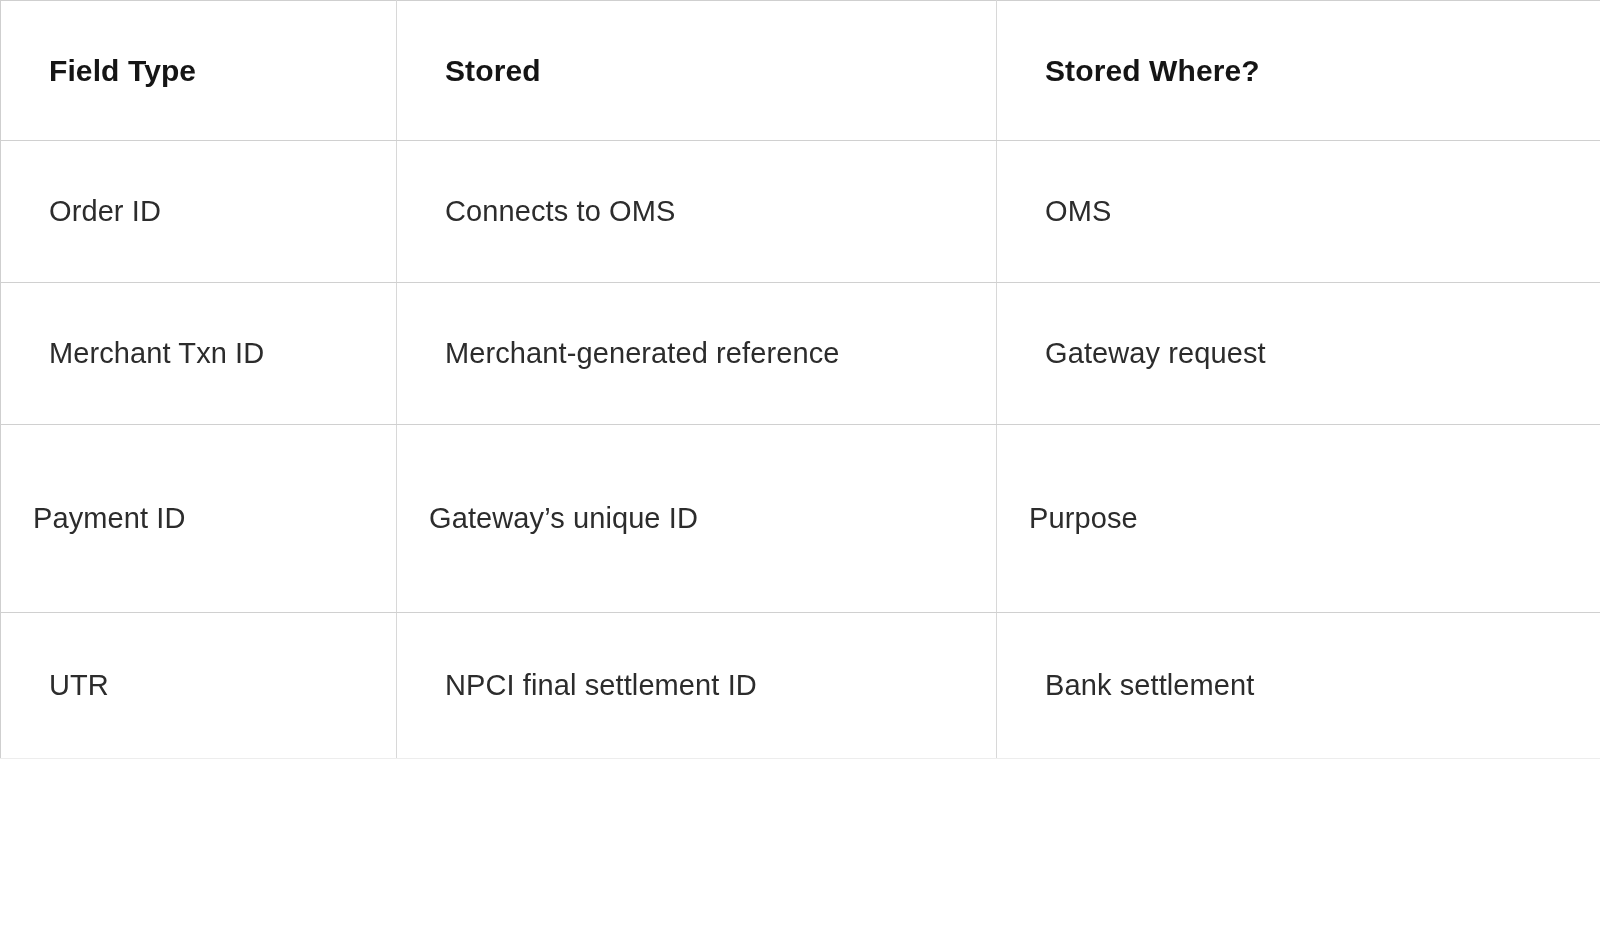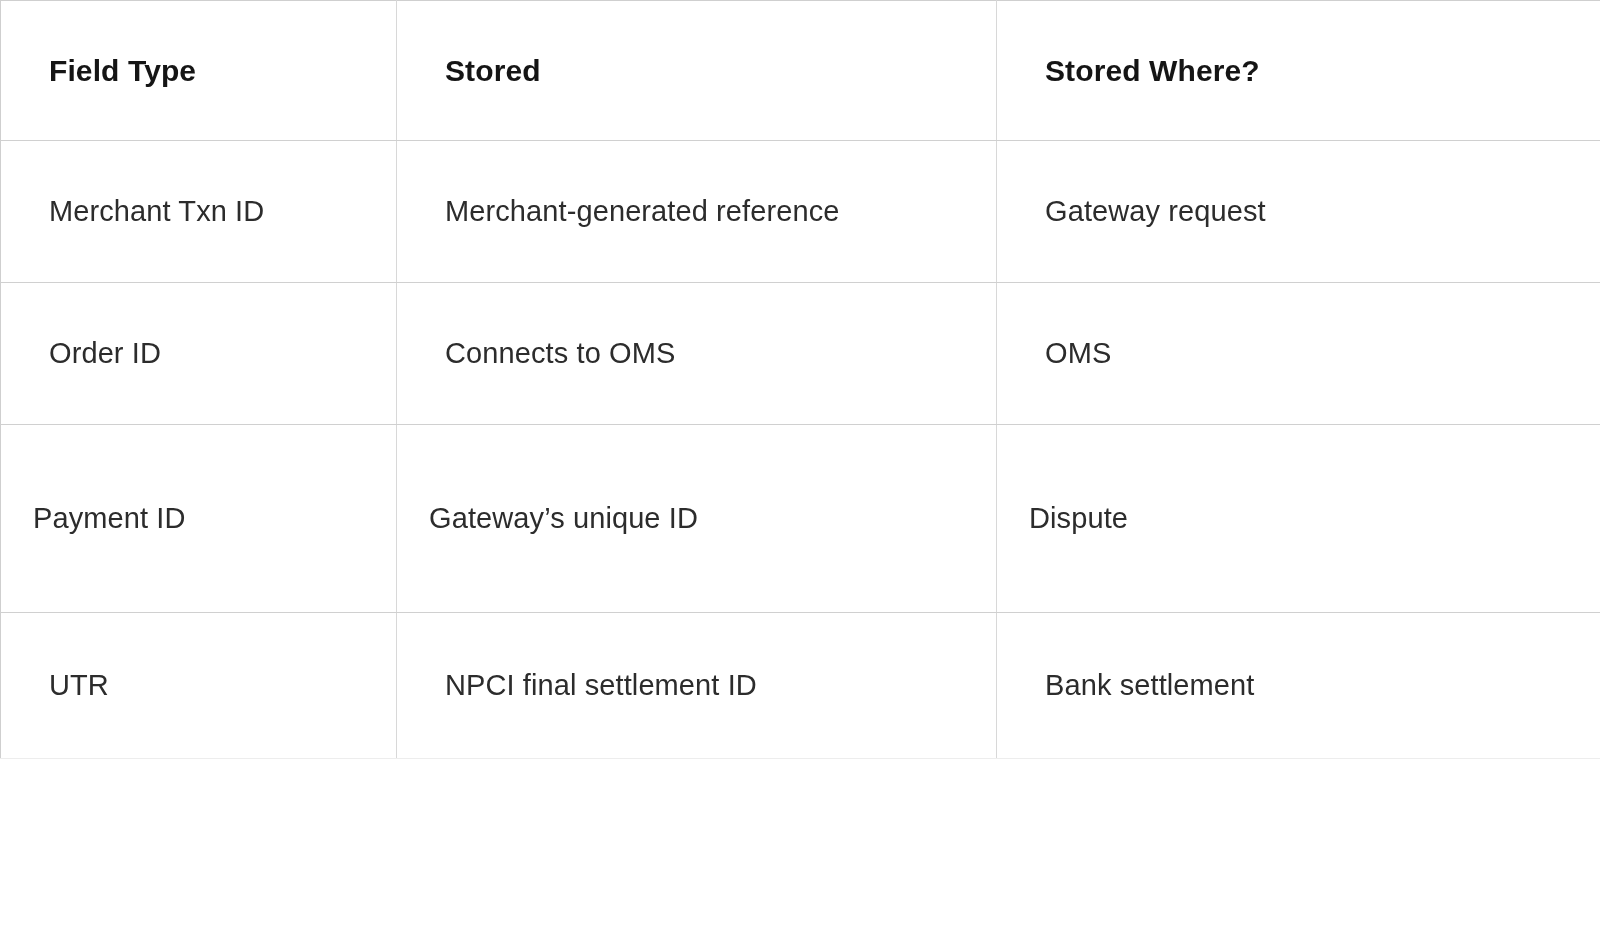--- a/index.html
+++ b/index.html
@@ -91,33 +91,33 @@
     </colgroup>
     <thead>
       <tr>
         <th>Field Type</th>
         <th>Stored</th>
         <th>Stored Where?</th>
       </tr>
     </thead>
     <tbody>
       <tr class="row-h-142">
+        <td>Order ID</td>
+        <td>Connects to OMS</td>
+        <td>OMS</td>
+      </tr>
+      <tr class="row-h-142">
         <td>Merchant Txn ID</td>
         <td>Merchant-generated reference</td>
         <td>Gateway request</td>
       </tr>
-      <tr class="row-h-142">
-        <td>Order ID</td>
-        <td>Connects to OMS</td>
-        <td>OMS</td>
-      </tr>
       <tr class="row-h-188">
         <td>Payment ID</td>
         <td>Gateway’s unique ID</td>
-        <td>Dispute</td>
+        <td>Purpose</td>
       </tr>
       <tr class="row-h-146">
         <td>UTR</td>
         <td>NPCI final settlement ID</td>
         <td>Bank settlement</td>
       </tr>
     </tbody>
   </table>
 </div>
 

